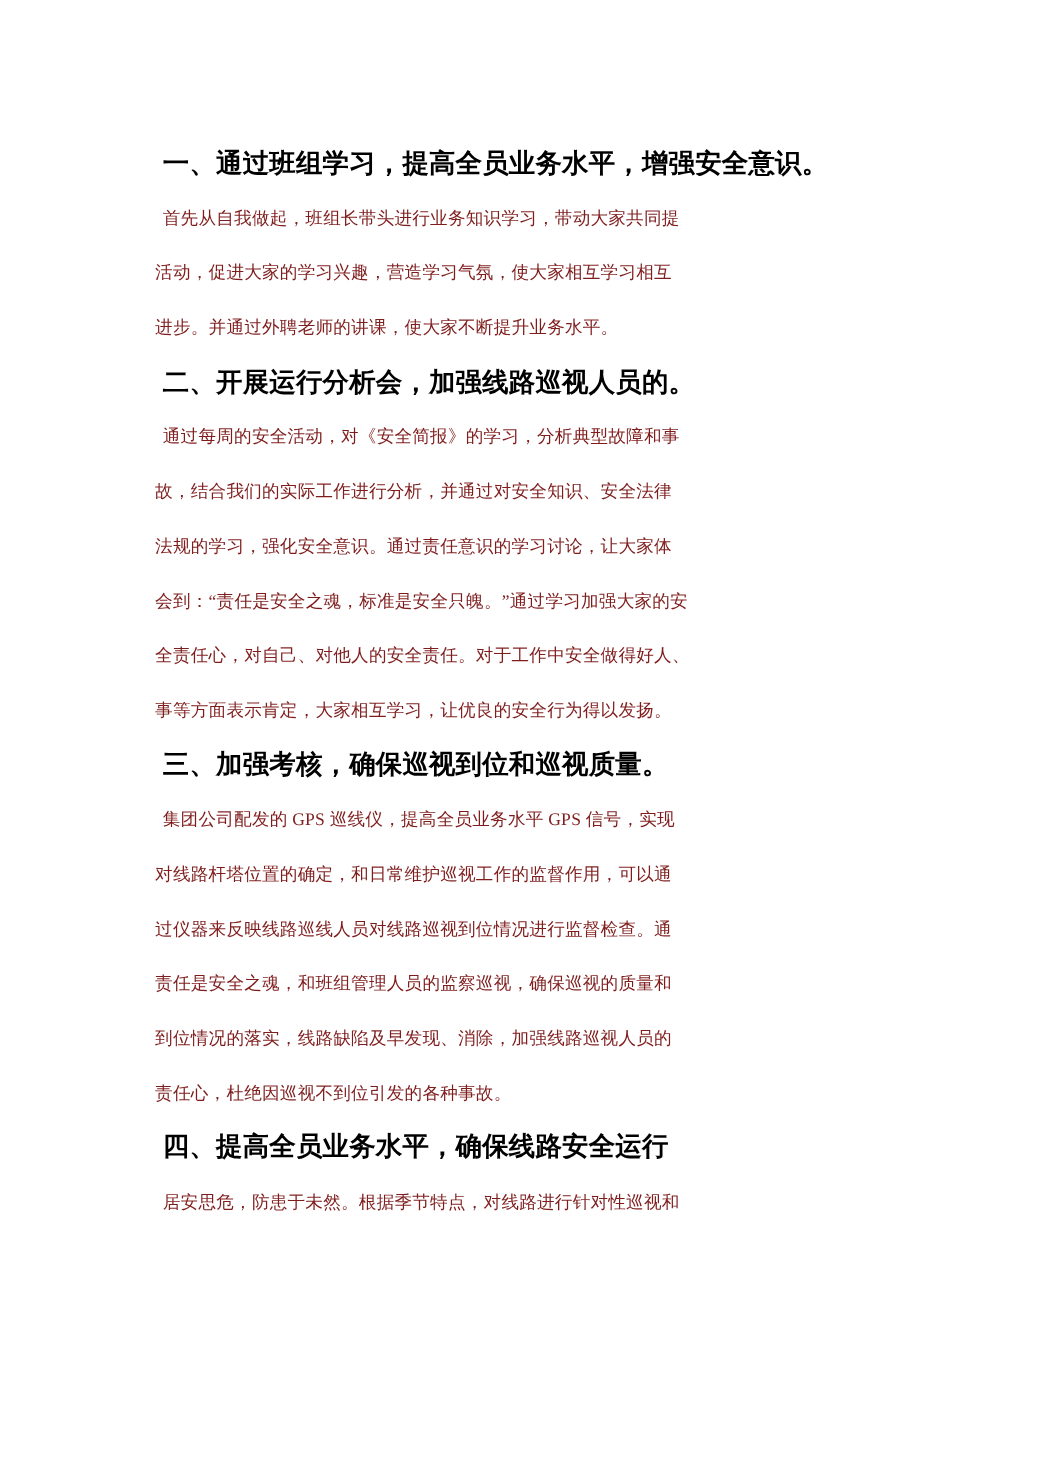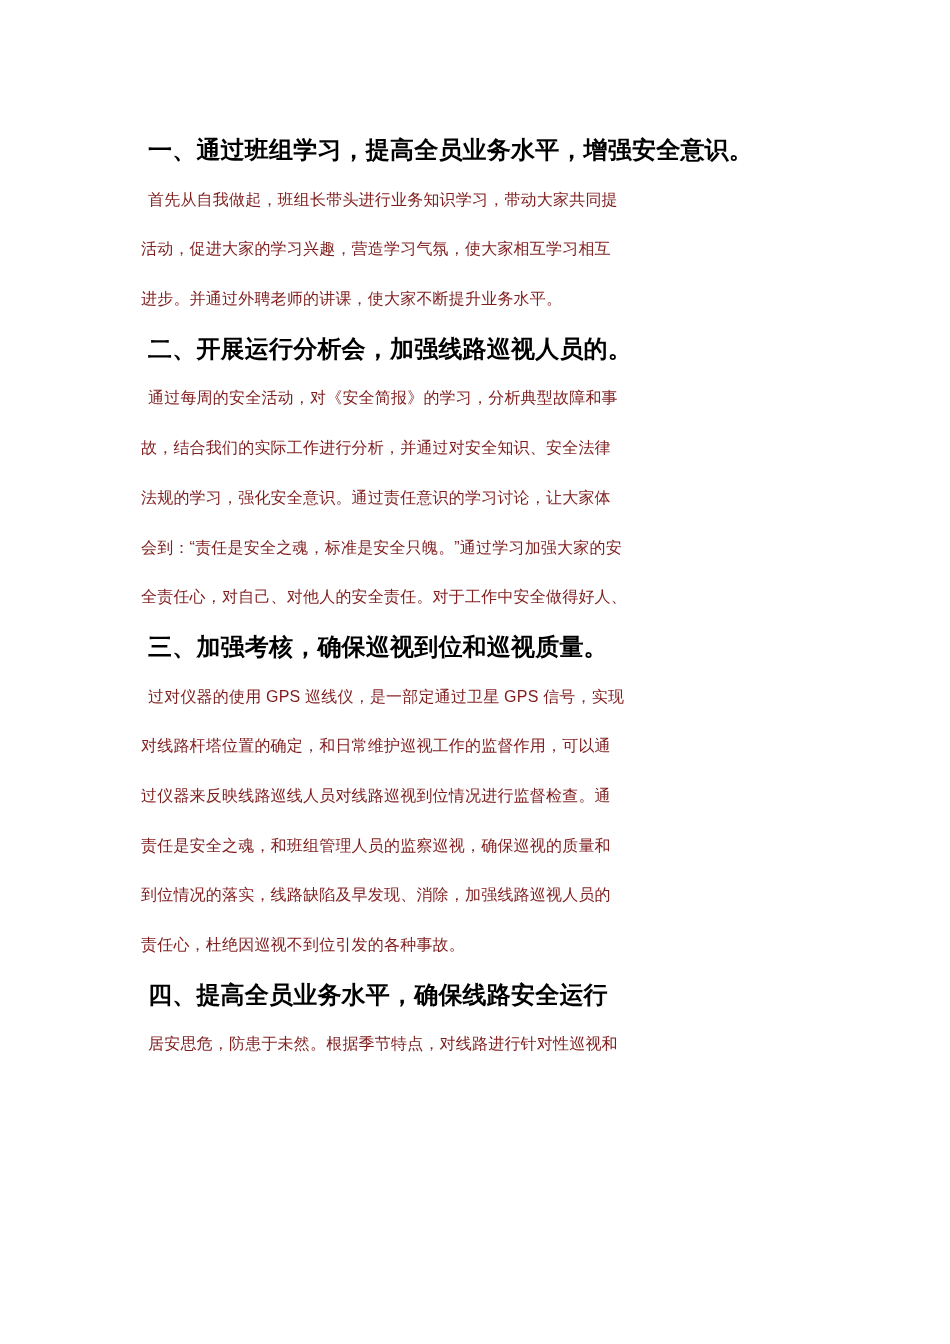--- a/index.html
+++ b/index.html
@@ -6,21 +6,21 @@
     margin: 0;
     padding: 0;
     background: #ffffff;
   }
   .page {
     position: relative;
     width: 950px;
     height: 1344px;
     background: #ffffff;
     overflow: hidden;
-    font-family: Liberation Sans, sans-serif;
+    font-family: Liberation Serif, serif;
   }
   .content {
     position: absolute;
     left: 141px;
     top: 125px;
     width: 700px;
   }
   .line {
     height: 49.7px;
     line-height: 49.7px;
@@ -47,22 +47,23 @@
       <div class="line heading">一、通过班组学习，提高全员业务水平，增强安全意识。</div>
       <div class="line pfirst">首先从自我做起，班组长带头进行业务知识学习，带动大家共同提</div>
       <div class="line">活动，促进大家的学习兴趣，营造学习气氛，使大家相互学习相互</div>
       <div class="line">进步。并通过外聘老师的讲课，使大家不断提升业务水平。</div>
       <div class="line heading">二、开展运行分析会，加强线路巡视人员的。</div>
       <div class="line pfirst">通过每周的安全活动，对《安全简报》的学习，分析典型故障和事</div>
       <div class="line">故，结合我们的实际工作进行分析，并通过对安全知识、安全法律</div>
       <div class="line">法规的学习，强化安全意识。通过责任意识的学习讨论，让大家体</div>
       <div class="line">会到：“责任是安全之魂，标准是安全只魄。”通过学习加强大家的安</div>
       <div class="line">全责任心，对自己、对他人的安全责任。对于工作中安全做得好人、</div>
+      <div class="line">事等方面表示肯定，大家相互学习，让优良的安全行为得以发扬。</div>
       <div class="line heading">三、加强考核，确保巡视到位和巡视质量。</div>
-      <div class="line pfirst">过对仪器的使用 GPS 巡线仪，是一部定通过卫星 GPS 信号，实现</div>
+      <div class="line pfirst">集团公司配发的 GPS 巡线仪，提高全员业务水平 GPS 信号，实现</div>
       <div class="line">对线路杆塔位置的确定，和日常维护巡视工作的监督作用，可以通</div>
       <div class="line">过仪器来反映线路巡线人员对线路巡视到位情况进行监督检查。通</div>
       <div class="line">责任是安全之魂，和班组管理人员的监察巡视，确保巡视的质量和</div>
       <div class="line">到位情况的落实，线路缺陷及早发现、消除，加强线路巡视人员的</div>
       <div class="line">责任心，杜绝因巡视不到位引发的各种事故。</div>
       <div class="line heading">四、提高全员业务水平，确保线路安全运行</div>
       <div class="line pfirst">居安思危，防患于未然。根据季节特点，对线路进行针对性巡视和</div>
     </div>
 </div>
 

